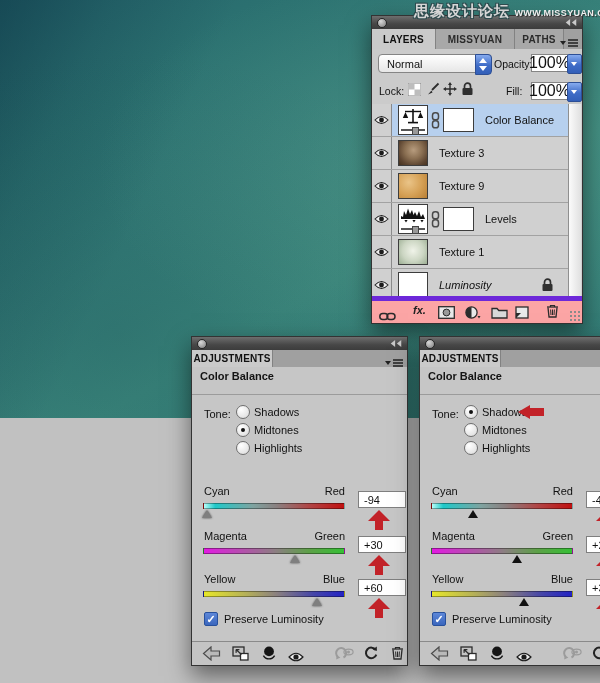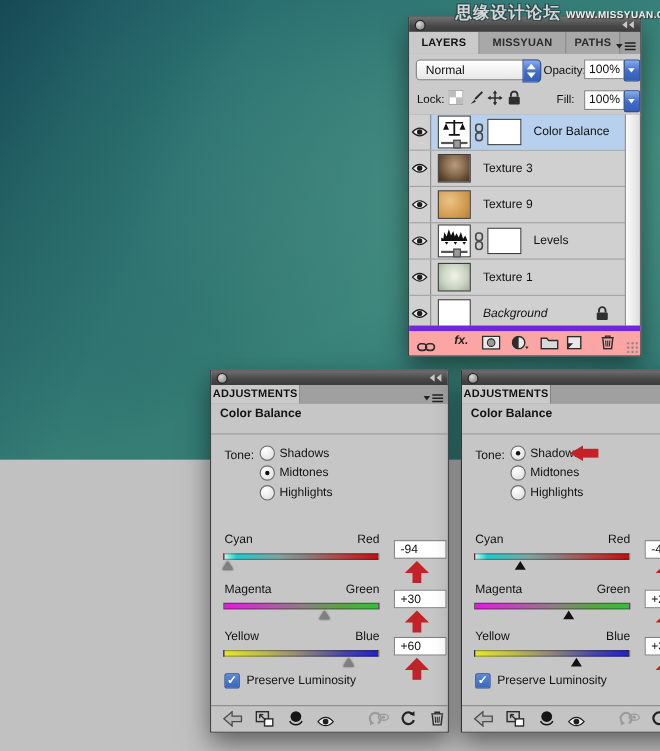--- a/index.html
+++ b/index.html
@@ -45,21 +45,21 @@
   .combo{position:absolute;left:6px;top:5px;width:114px;height:19px;background:linear-gradient(#fff,#e6e6e6);
          border:1px solid #858585;border-radius:4px;font-size:11px;color:#111;
          display:flex;align-items:center;padding-left:8px;box-sizing:border-box;}
   .stepper{position:absolute;right:-1px;top:-1px;width:15px;height:19px;border-radius:0 4px 4px 0;
            background:linear-gradient(#86abef,#3f6cc7 55%,#335fb8);border:1px solid #2d4f96;}
   .stepper .up,.stepper .dn{position:absolute;left:3px;width:0;height:0;border-left:4px solid transparent;border-right:4px solid transparent;}
   .stepper .up{top:3px;border-bottom:5px solid #fff;}
   .stepper .dn{bottom:3px;border-top:5px solid #fff;}
   .ctl-label{position:absolute;font-size:10.5px;color:#111;}
   .val-field{position:absolute;width:35px;height:16px;background:#fff;border:1px solid #858585;
-             font-size:11px;color:#111;display:flex;align-items:center;justify-content:center;}
+             font-size:16px;color:#111;display:flex;align-items:center;justify-content:center;}
   .dd-btn{position:absolute;width:13px;height:18px;background:linear-gradient(#86abef,#3f6cc7 55%,#335fb8);
           border:1px solid #2d4f96;border-radius:2px;}
   .dd-btn:after{content:"";position:absolute;left:3px;top:7px;border-left:3.5px solid transparent;
                 border-right:3.5px solid transparent;border-top:4.5px solid #fff;}
   .lock-ic{position:absolute;top:33px;width:13px;height:13px;}
 
   
   .layerlist{position:absolute;left:0;top:88px;right:0;height:197px;background:#d0d0d0;overflow:hidden;}
   .lscroll{position:absolute;right:1px;top:0;bottom:0;width:12px;
            background:linear-gradient(to right,#fbfbfb,#e0e0e0);border-left:1px solid #8f8f8f;}
@@ -366,21 +366,21 @@
         <span class="lname nm-tex">Texture 1</span>
       </div>
 
       <div class="layer-row" style="top:165px;">
         <div class="eyecell">
             <svg width="15" height="10" viewBox="0 0 16 10">
               <use href="#i-eye"></use>
             </svg>
           </div>
         <div class="thumb t-bg"></div>
-        <span class="lname nm-tex it">Background</span>
+        <span class="lname nm-tex it">Luminosity</span>
         <span class="row-lock"><svg width="13" height="14" viewBox="0 0 13 14">
               <use href="#i-lock"></use>
             </svg></span>
       </div>
 
       <div class="lscroll"></div>
     </div>
 
     <div class="ptoolbar">
       <span class="tbi" style="left:7px;top:6px;"><svg width="17" height="9" viewBox="0 0 17 9">

